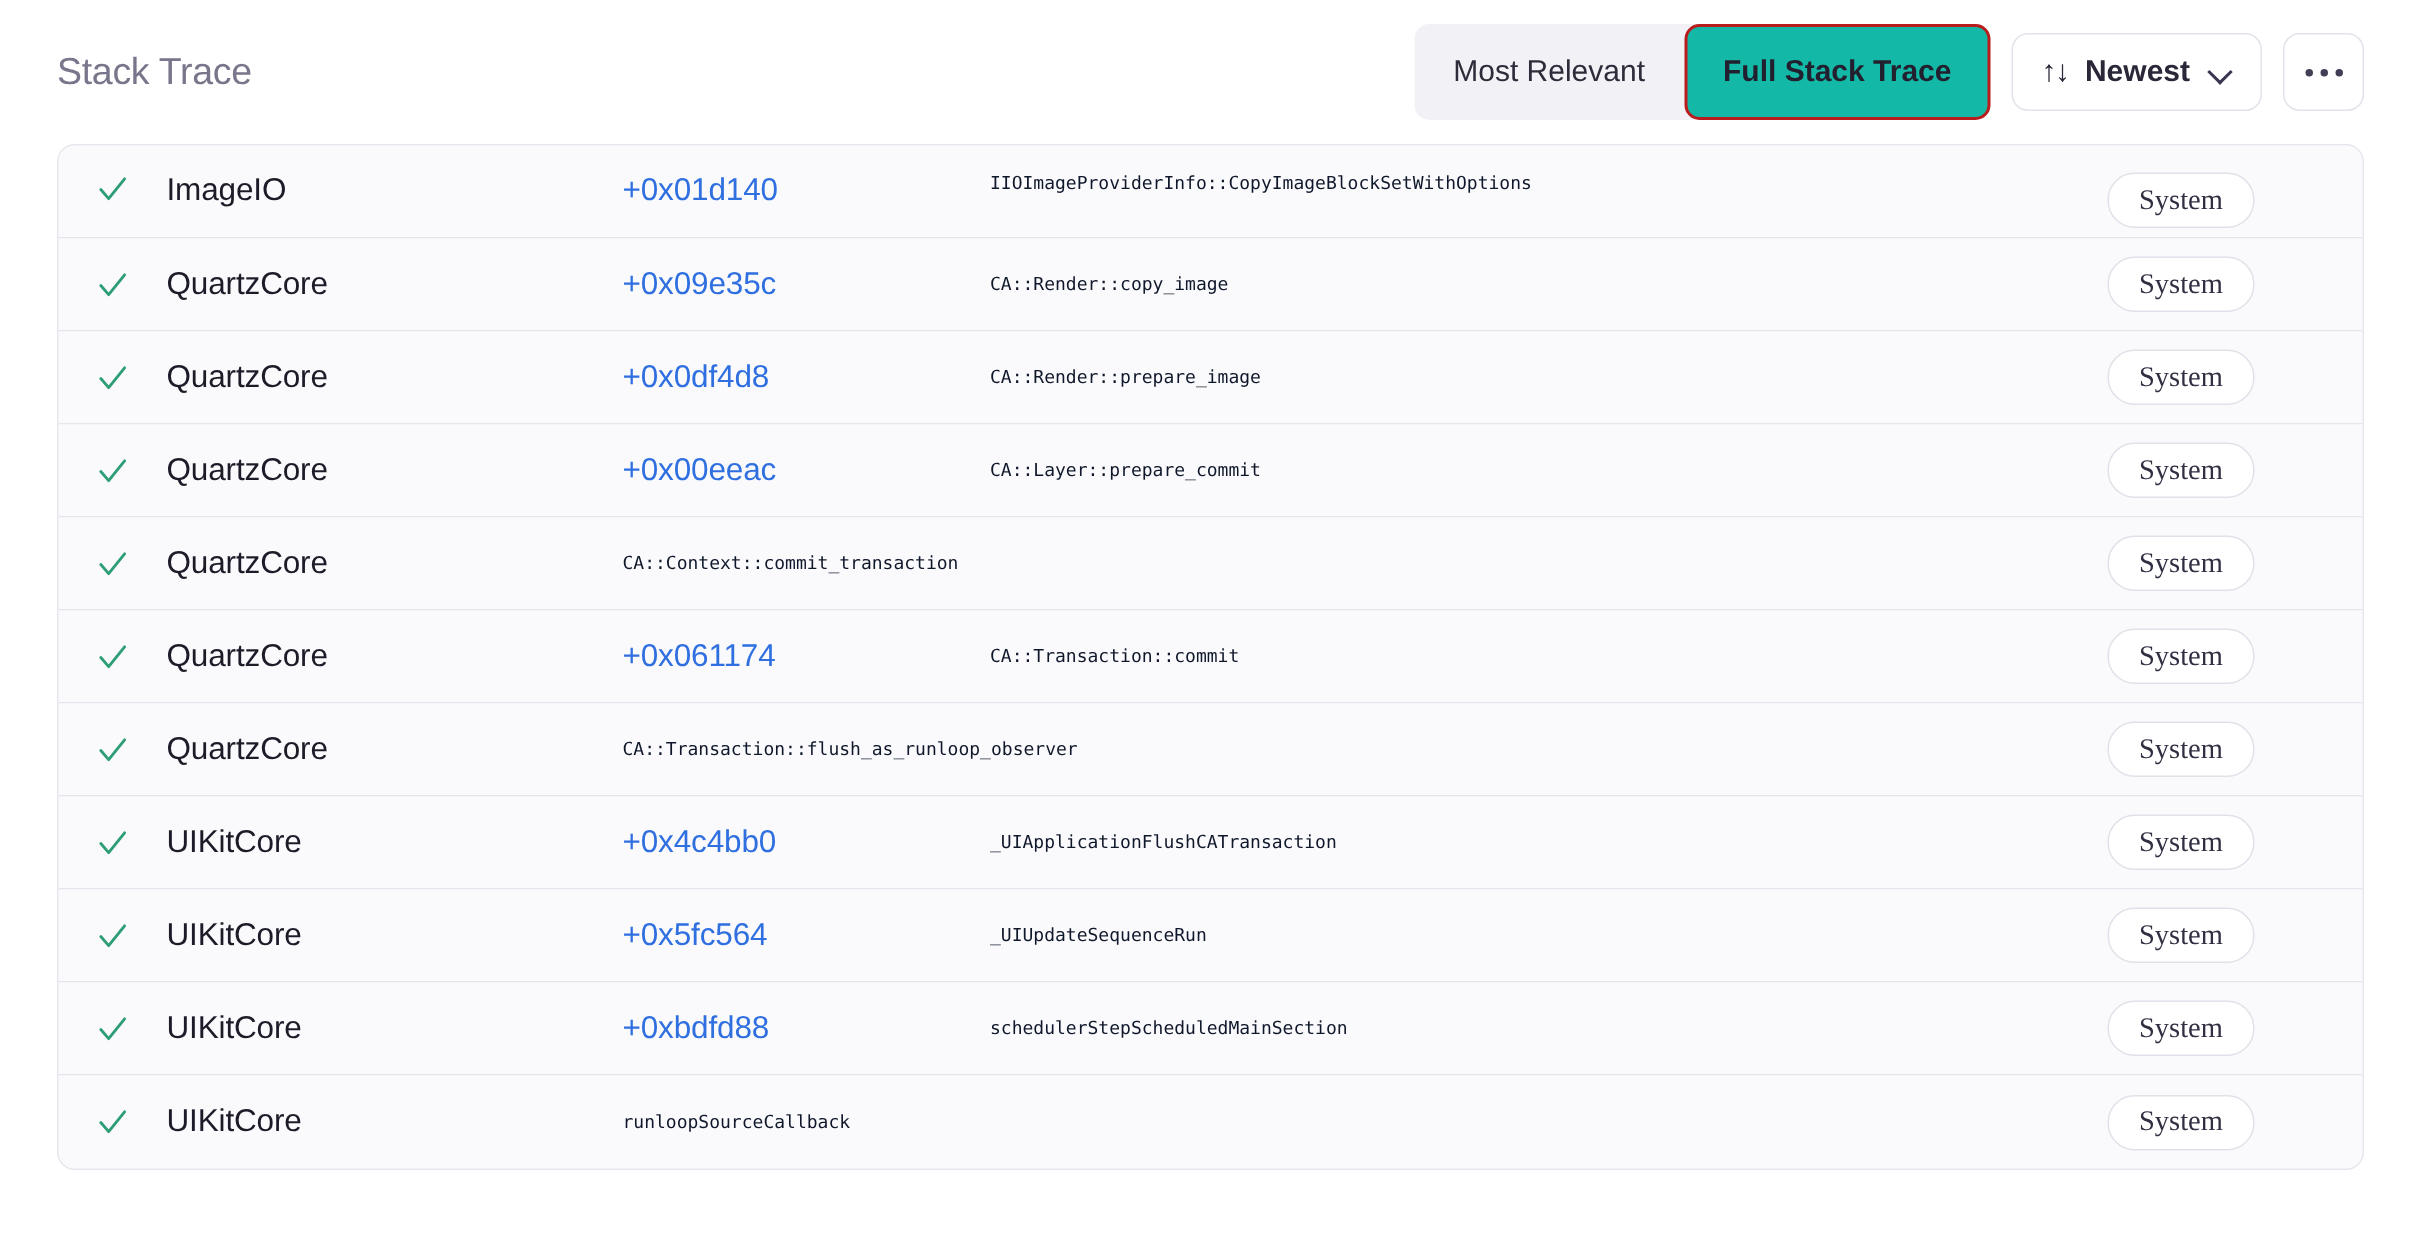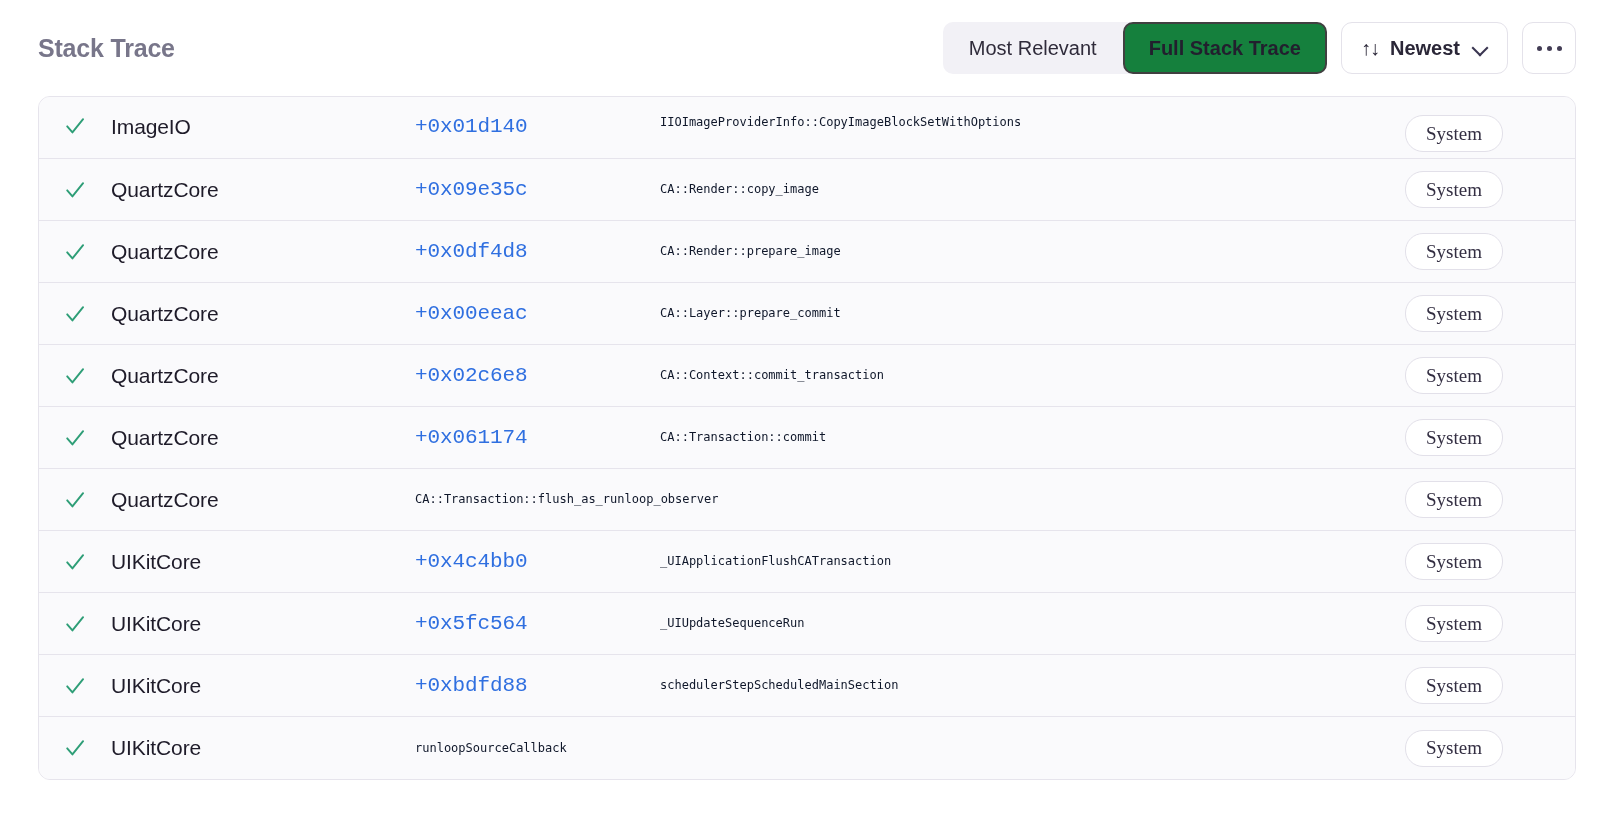--- a/index.html
+++ b/index.html
@@ -27,58 +27,58 @@
     height: 96px;
     display: flex;
     align-items: center;
     justify-content: space-between;
     padding: 0 38px 0 38px;
     box-sizing: border-box;
   }
 
   .panel-title {
     font-size: 25px;
-    font-weight: 700;
+    font-weight: 400;
     color: #78768a;
     letter-spacing: -0.2px;
     white-space: nowrap;
   }
 
   .header-controls {
     display: flex;
     align-items: center;
     gap: 14px;
   }
 
   
   .segmented {
     display: flex;
     align-items: stretch;
     background: #f2f1f6;
     border-radius: 10px;
-    height: 52px;
+    height: 64px;
     position: relative;
   }
   .seg-btn {
     display: flex;
     align-items: center;
     justify-content: center;
     padding: 0 24px;
     font-size: 20px;
     color: #2f2b3a;
     border-radius: 10px;
     cursor: pointer;
     white-space: nowrap;
     background: transparent;
     border: 2px solid transparent;
     box-sizing: border-box;
   }
   .seg-btn.active {
-    background: #15803d;
-    border: 2px solid #404040;
+    background: #14b8a6;
+    border: 2px solid #b91c1c;
     font-weight: 700;
     color: #221f2e;
   }
 
   
   .pill {
     display: flex;
     align-items: center;
     gap: 11px;
     height: 52px;
@@ -196,21 +196,20 @@
 
   .cell-offset {
     flex: 0 0 245px;
     display: flex;
     align-items: center;
     align-self: stretch;
     font-size: 21px;
     color: #2f6fe0;
     letter-spacing: -0.1px;
     cursor: pointer;
-    font-family: Liberation Mono, monospace;
   }
 
   .cell-func {
     flex: 1 1 auto;
     display: flex;
     align-items: center;
     align-self: stretch;
     font-family: "DejaVu Sans Mono", "Liberation Mono", monospace;
     font-size: 12px;
     color: #0f172a;
@@ -329,21 +328,20 @@
           <span class="badge">System</span>
         </div>
       </div>
       <div class="row">
         <div class="cell-check">
           <svg class="check" viewBox="0 0 24 24">
             <path d="M3.5 12.4 L9.2 19 L20.8 4.6" fill="none" stroke="#2e9e77" stroke-width="2.1" stroke-linecap="round" stroke-linejoin="round"></path>
           </svg>
         </div>
         <div class="cell-module">QuartzCore</div>
-        <div class="cell-offset">+0x02c6e8</div>
         <div class="cell-func">CA::Context::commit_transaction</div>
         <div class="cell-badge">
           <span class="badge">System</span>
         </div>
       </div>
       <div class="row">
         <div class="cell-check">
           <svg class="check" viewBox="0 0 24 24">
             <path d="M3.5 12.4 L9.2 19 L20.8 4.6" fill="none" stroke="#2e9e77" stroke-width="2.1" stroke-linecap="round" stroke-linejoin="round"></path>
           </svg>

